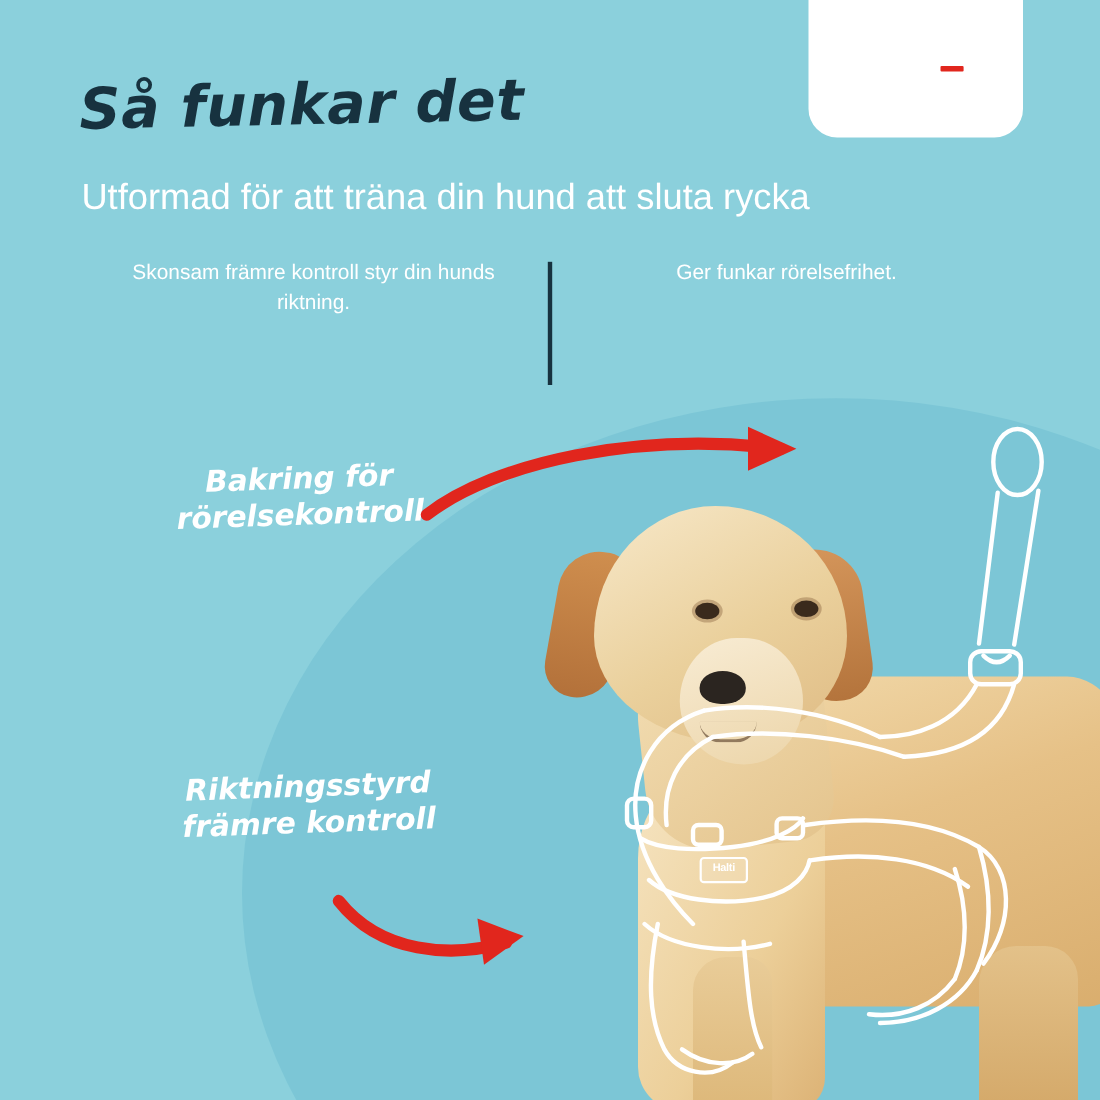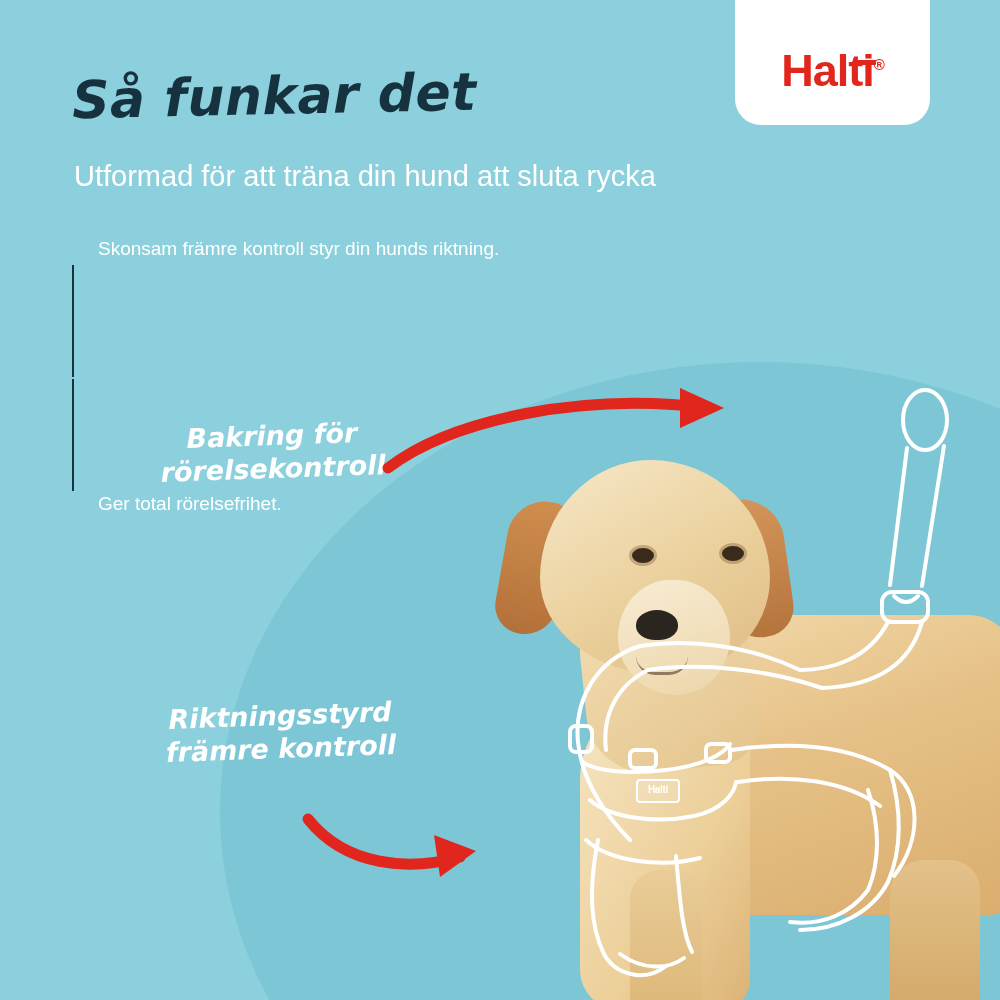--- a/index.html
+++ b/index.html
@@ -77,34 +77,33 @@
     font-style: italic;
     font-size: 52px;
     color: #17323f;
     letter-spacing: 0.5px;
     transform: rotate(-1.2deg);
   }
   .subhead {
     position: absolute;
     left: 74px;
     top: 160px;
-    font-size: 29px;
+    font-size: 33px;
     color: #ffffff;
     font-weight: normal;
   }
 
   
   .features {
     position: absolute;
     left: 72px;
     top: 236px;
     width: 856px;
     display: flex;
     align-items: flex-start;
-    flex-direction: column;
   }
   .feature {
     flex: 1 1 0;
     text-align: center;
     font-size: 19px;
     line-height: 1.42;
     padding: 0 26px;
     color: #ffffff;
   }
   .divider {
@@ -346,34 +345,31 @@
 
       <rect x="160" y="380" width="26" height="18" rx="5"></rect>
       <rect x="236" y="374" width="24" height="18" rx="5"></rect>
       <rect x="100" y="356" width="22" height="26" rx="6"></rect>
     </g>
   </svg>
 
   <div class="tag">Halti</div>
 
   <div class="logo-card">
-    <div class="logo-text">
-      <span>Halti</span><span class="reg">®</span>
-    </div>
     <div class="logo-cross"></div>
   </div>
 
   <div class="headline">Så funkar det</div>
   <div class="subhead">Utformad för att träna din hund att sluta rycka</div>
 
   <div class="features">
     <div class="feature">Skonsam främre kontroll styr din hunds riktning.</div>
     <div class="divider"></div>
     <div class="divider"></div>
-    <div class="feature">Ger total rörelsefrihet.</div>
+    <div class="feature">Ger funkar rörelsefrihet.</div>
   </div>
 
   <div class="callout callout-1">Bakring för rörelsekontroll</div>
   <svg class="arrow arrow-1" width="370" height="110" viewBox="0 0 370 110">
     <path d="M8 82 C70 34 200 6 330 22" fill="none" stroke="#e1261d" stroke-width="11" stroke-linecap="round"></path>
     <path d="M300 2 L344 22 L300 42 Z" fill="#e1261d"></path>
   </svg>
 
   <div class="callout callout-2">Riktningsstyrd främre kontroll</div>
   <svg class="arrow arrow-2" width="200" height="90" viewBox="0 0 200 90">

